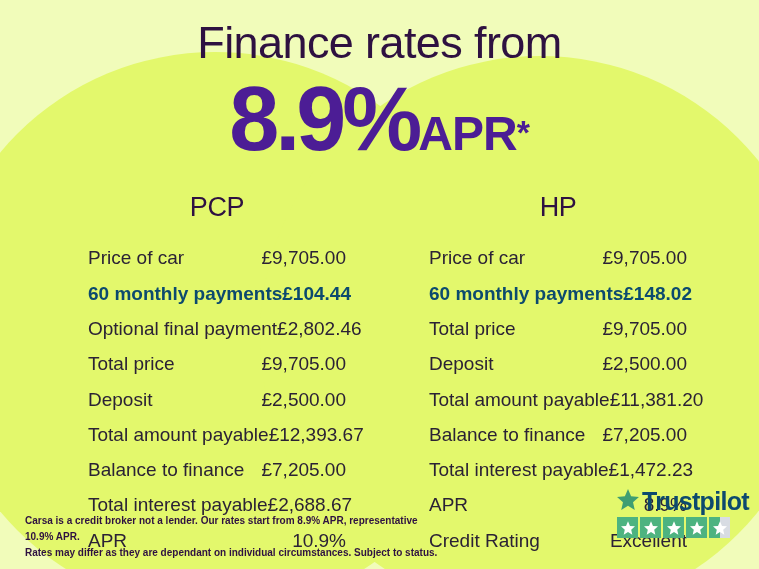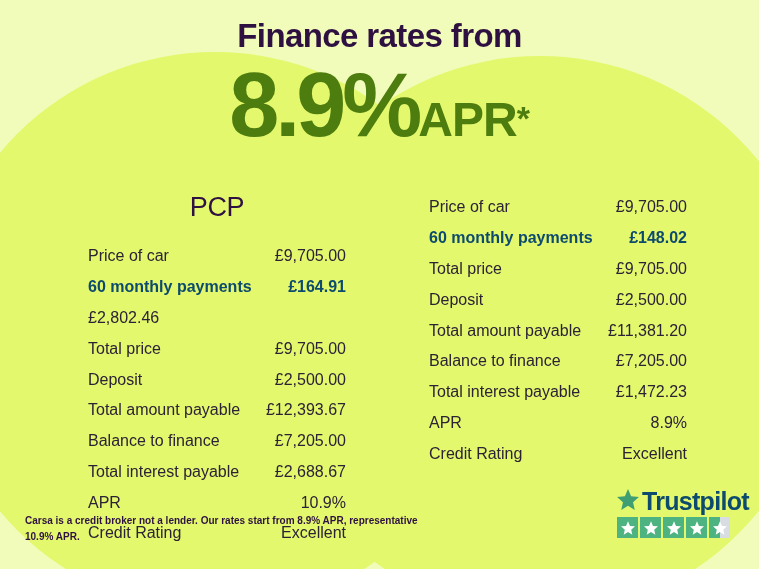--- a/index.html
+++ b/index.html
@@ -52,31 +52,31 @@
 
   .headline-block {
     position: absolute;
     top: 18px;
     left: 0;
     width: 759px;
     text-align: center;
   }
 
   .headline-title {
-    font-size: 33px;
-    font-weight: 700;
+    font-size: 45px;
+    font-weight: 400;
     letter-spacing: -0.6px;
     color: #2e1141;
     line-height: 1.1;
   }
 
   .headline-rate {
     margin-top: 6px;
     line-height: 1;
-    color: #4d7c0f;
+    color: #4c1d95;
     white-space: nowrap;
   }
   .rate-number {
     font-size: 90px;
     font-weight: 800;
     letter-spacing: -4px;
     vertical-align: baseline;
   }
   .rate-suffix {
     font-size: 48px;
@@ -115,21 +115,21 @@
     font-weight: 400;
     letter-spacing: -0.4px;
     color: #2e1141;
     margin-bottom: 18px;
   }
 
   .row {
     display: flex;
     justify-content: space-between;
     align-items: baseline;
-    font-size: 16px;
+    font-size: 19px;
     line-height: 1.5;
     padding: 3.4px 0;
     color: #2b2235;
   }
   .row.bold .row-label,
   .row.bold .row-value {
     font-weight: 700;
     color: #0c4a6e;
   }
   .row-label { text-align: left; white-space: nowrap; }
@@ -214,23 +214,24 @@
     <div class="col col-left">
       <div class="col-inner">
         <div class="col-title">PCP</div>
         <div class="rows">
             <div class="row">
               <span class="row-label">Price of car</span>
               <span class="row-value">£9,705.00</span>
             </div>
             <div class="row bold">
               <span class="row-label">60 monthly payments</span>
-              <span class="row-value">£164.91</span>
-            </div>
-            <div class="row">
+              <span class="row-value">£104.44</span>
+            </div>
+            <div class="row">
+              <span class="row-label">Optional final payment</span>
               <span class="row-value">£2,802.46</span>
             </div>
             <div class="row">
               <span class="row-label">Total price</span>
               <span class="row-value">£9,705.00</span>
             </div>
             <div class="row">
               <span class="row-label">Deposit</span>
               <span class="row-value">£2,500.00</span>
             </div>
@@ -252,20 +253,21 @@
             </div>
             <div class="row">
               <span class="row-label">Credit Rating</span>
               <span class="row-value">Excellent</span>
             </div>
           </div>
       </div>
     </div>
     <div class="col col-right">
       <div class="col-inner">
+        <div class="col-title">HP</div>
         <div class="rows">
             <div class="row">
               <span class="row-label">Price of car</span>
               <span class="row-value">£9,705.00</span>
             </div>
             <div class="row bold">
               <span class="row-label">60 monthly payments</span>
               <span class="row-value">£148.02</span>
             </div>
             <div class="row">
@@ -296,20 +298,21 @@
               <span class="row-label">Credit Rating</span>
               <span class="row-value">Excellent</span>
             </div>
           </div>
       </div>
     </div>
   </div>
 
   <div class="footer-note">
     <div>Carsa is a credit broker not a lender. Our rates start from 8.9% APR, representative 10.9% APR.</div>
+    <div>Rates may differ as they are dependant on individual circumstances. Subject to status.</div>
   </div>
 
   <div class="trustpilot">
     <div class="tp-word">
       <span>
         <svg width="22" height="21" viewBox="0 0 24 23" aria-hidden="true">
           <polygon points="12,0 15.4,7.9 24,8.7 17.5,14.4 19.4,23 12,18.4 4.6,23 6.5,14.4 0,8.7 8.6,7.9" fill="#3f9e72"></polygon>
         </svg>
       </span>
       <span class="tp-word-text">Trustpilot</span>

